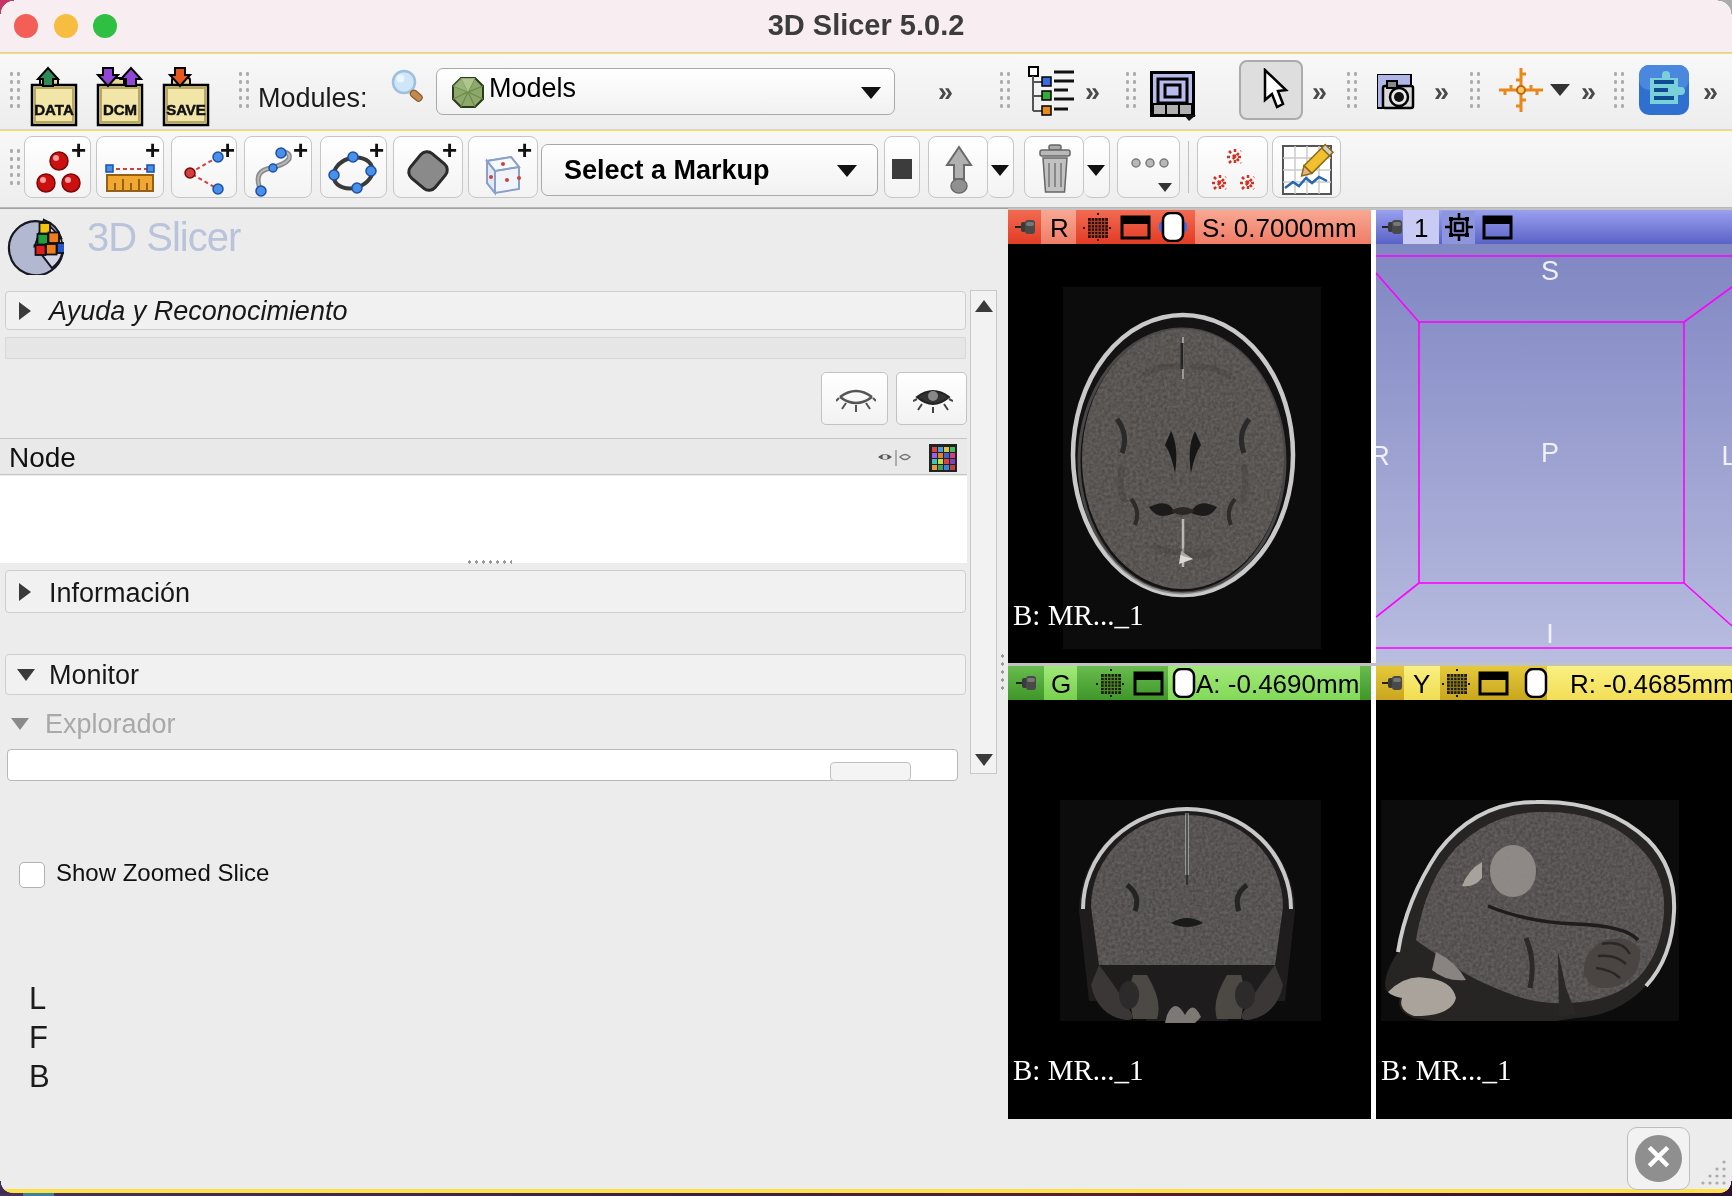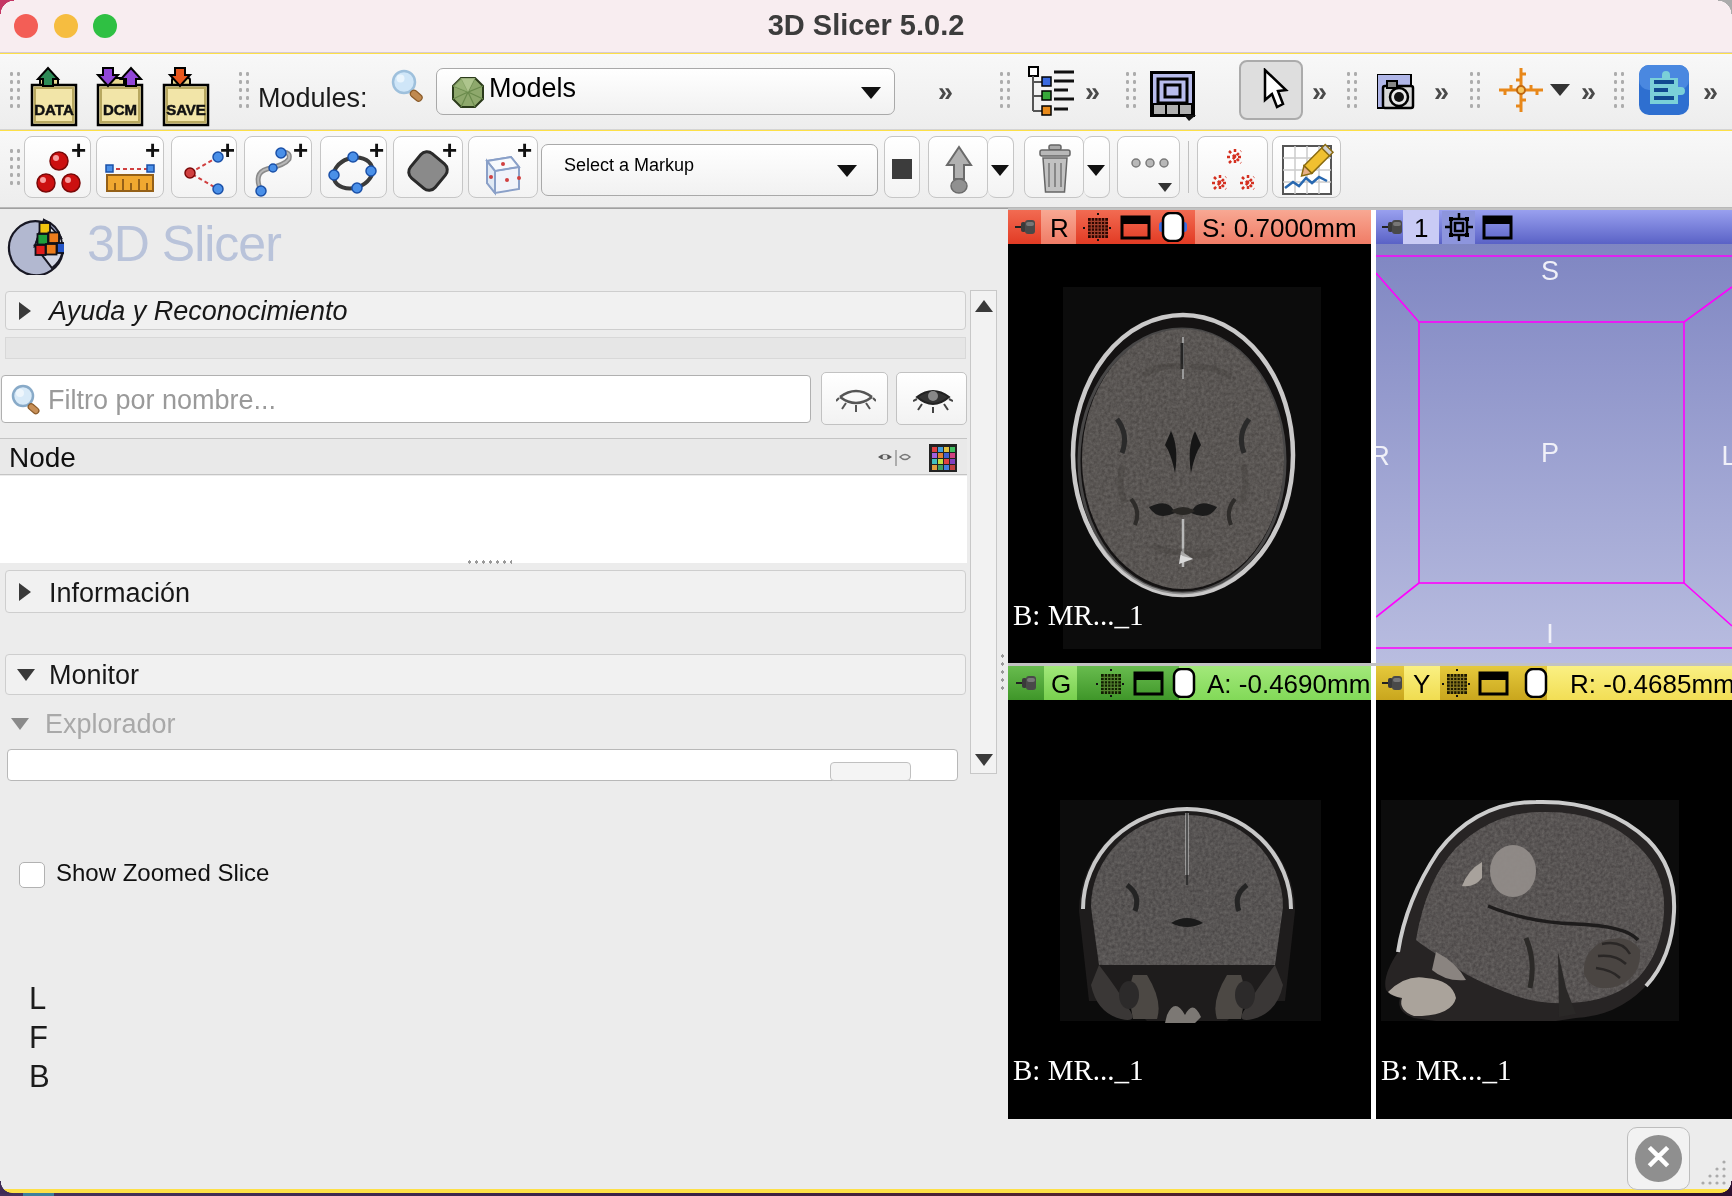--- a/index.html
+++ b/index.html
@@ -217,21 +217,21 @@
           <g fill="#d04040">
             <circle cx="26" cy="21" r="2"></circle>
             <circle cx="30" cy="37" r="2"></circle>
             <circle cx="14" cy="34" r="2"></circle>
             <circle cx="42" cy="35" r="2"></circle>
           </g>
           <text x="40" y="16" font-family="Liberation Sans" font-size="26" font-weight="bold" fill="#111">+</text>
         </svg>
       </div>
     <div class="combo" style="left:541px; top:13px; width:337px; height:52px;">
-      <span style="position:absolute; left:22px; top:10px; font-size:18px;">Select a Markup</span>
+      <span style="position:absolute; left:22px; top:10px; font-size:27px;font-weight:bold;">Select a Markup</span>
       <div class="carr" style="left:295px; top:20px;"></div>
     </div>
     <div class="btn2" style="left:884px; width:36px;">
         <div style="position:absolute; left:7px; top:22px; width:20px; height:20px; background:#3c3c3c;"></div>
       </div>
     <div class="btn2" style="left:928px; width:60px;">
         <svg style="position:absolute;left:14px;top:8px;" width="32" height="50" viewBox="0 0 32 50">
           <path d="M16 2 L28 20 L21 20 L21 34 L11 34 L11 20 L4 20 Z" fill="#b0b0b0" stroke="#6a6a6a" stroke-width="2"></path>
           <ellipse cx="16" cy="41" rx="8" ry="7" fill="#909090" stroke="#6a6a6a" stroke-width="1.5"></ellipse>
         </svg>
@@ -297,34 +297,26 @@
 <path d="M29 29 L38 3 L55 21 Z" fill="#eceef4" stroke="#181824" stroke-width="1.8"></path>
 <g stroke="#101018" stroke-width="1.8">
 <rect x="33.5" y="6" width="10.5" height="10.5" fill="#f2c40e"></rect>
 <rect x="31.5" y="17" width="10.5" height="10.5" fill="#1fa03c"></rect>
             <rect x="42.5" y="15.5" width="10.5" height="10.5" fill="#ec7c1c"></rect>
 <rect x="29.5" y="28" width="10" height="10" fill="#e01c1c"></rect>
             <rect x="40" y="27" width="10.5" height="10.5" fill="#ec7c1c"></rect>
             <rect x="51" y="26" width="10" height="10" fill="#2456c8"></rect>
 </g>
 </svg></div>
-    <div style="position:absolute; left:87px; top:6px; font-size:50px; letter-spacing:-1px; color:#b9c3da;">3D Slicer</div>
+    <div style="position:absolute; left:87px; top:6px; font-size:40px; letter-spacing:-1px; color:#b9c3da;">3D Slicer</div>
     <div class="secbox" style="left:5px; top:82px; width:961px; height:39px;font-style:italic;">
       <div class="tri-r" style="left:13px; top:10px;"></div>
       <div class="sectxt" style="left:43px; top:4px;">Ayuda y Reconocimiento</div>
     </div>
     <div style="position:absolute; left:5px; top:128px; width:961px; height:22px; background:#e6e6e6; border:1px solid #d8d8d8;"></div>
-    <div style="position:absolute; left:1px; top:166px; width:810px; height:48px; background:#fff; border:1px solid #b0b0b0; border-radius:4px;">
-      <div style="position:absolute; left:8px; top:8px;"><svg width="34" height="32" viewBox="0 0 34 32">
-            <circle cx="13" cy="12" r="10" fill="#d8eaf8" stroke="#88aac8" stroke-width="2.5"></circle>
-            <circle cx="10" cy="9" r="4" fill="#eef6fc"></circle>
-            <rect x="20" y="19" width="12" height="6" rx="3" fill="#c89058" stroke="#8a5a28" stroke-width="1.2" transform="rotate(40 21 20)"></rect>
-          </svg></div>
-      <span style="position:absolute; left:46px; top:9px; font-size:27px; color:#9a9a9a;">Filtro por nombre...</span>
-    </div>
     <div style="position:absolute; left:821px; top:163px; width:67px; height:53px; background:linear-gradient(#fff,#f2f2f2); border:1px solid #c2c2c2; border-radius:5px;">
         <svg style="position:absolute;left:14px;top:12px;" width="40" height="30" viewBox="0 0 40 30">
           <path d="M4 12 Q20 0 36 12" fill="none" stroke="#555" stroke-width="2.5"></path>
           <path d="M4 12 Q20 24 36 12" fill="none" stroke="#555" stroke-width="2.5"></path>
           <g stroke="#555" stroke-width="2">
             <path d="M20 20 v7 M10 18 l-4 6 M30 18 l4 6 M3 13 l-3 3 M37 13 l3 3"></path>
           </g>
         </svg>
       </div>
     <div style="position:absolute; left:896px; top:163px; width:71px; height:53px; background:linear-gradient(#fff,#f2f2f2); border:1px solid #c2c2c2; border-radius:5px;">
@@ -500,21 +492,21 @@
           <text x="353" y="221">L</text>
           <text x="174" y="399">I</text>
         </g>
       </svg>
     </div>
     
     <div class="vh" style="left:0px; top:458px; width:363px; background:linear-gradient(#68bc4e,#3f9629);">
       <div class="hseg" style="left:36px; width:33px; background:linear-gradient(#a2e87a,#78cf4e);">
           <span class="vhtxt" style="left:7px;">G</span>
         </div>
-      <div class="hseg" style="left:171px; width:192px; background:linear-gradient(#a2e87a,#82d958);">
+      <div class="hseg" style="left:160px; width:192px; background:linear-gradient(#a2e87a,#82d958);">
           <span class="vhtxt" style="left:28px;">A: -0.4690mm</span>
         </div>
       <svg class="hic" style="left:7px; top:9px;" width="24" height="16" viewBox="0 0 24 16">
           <path d="M1 8 L8 8" stroke="#222" stroke-width="2"></path>
           <rect x="7" y="3" width="5" height="10" rx="2" fill="#3a3a3a"></rect>
           <rect x="11" y="1" width="10" height="14" rx="3" fill="#494949"></rect>
           <rect x="12" y="3" width="8" height="4" rx="2" fill="#777"></rect>
         </svg>
       <svg class="hic" style="left:88px; top:3px;" width="30" height="30" viewBox="0 0 30 30">
           <rect x="5" y="5" width="20" height="20" fill="#101d00"></rect>

